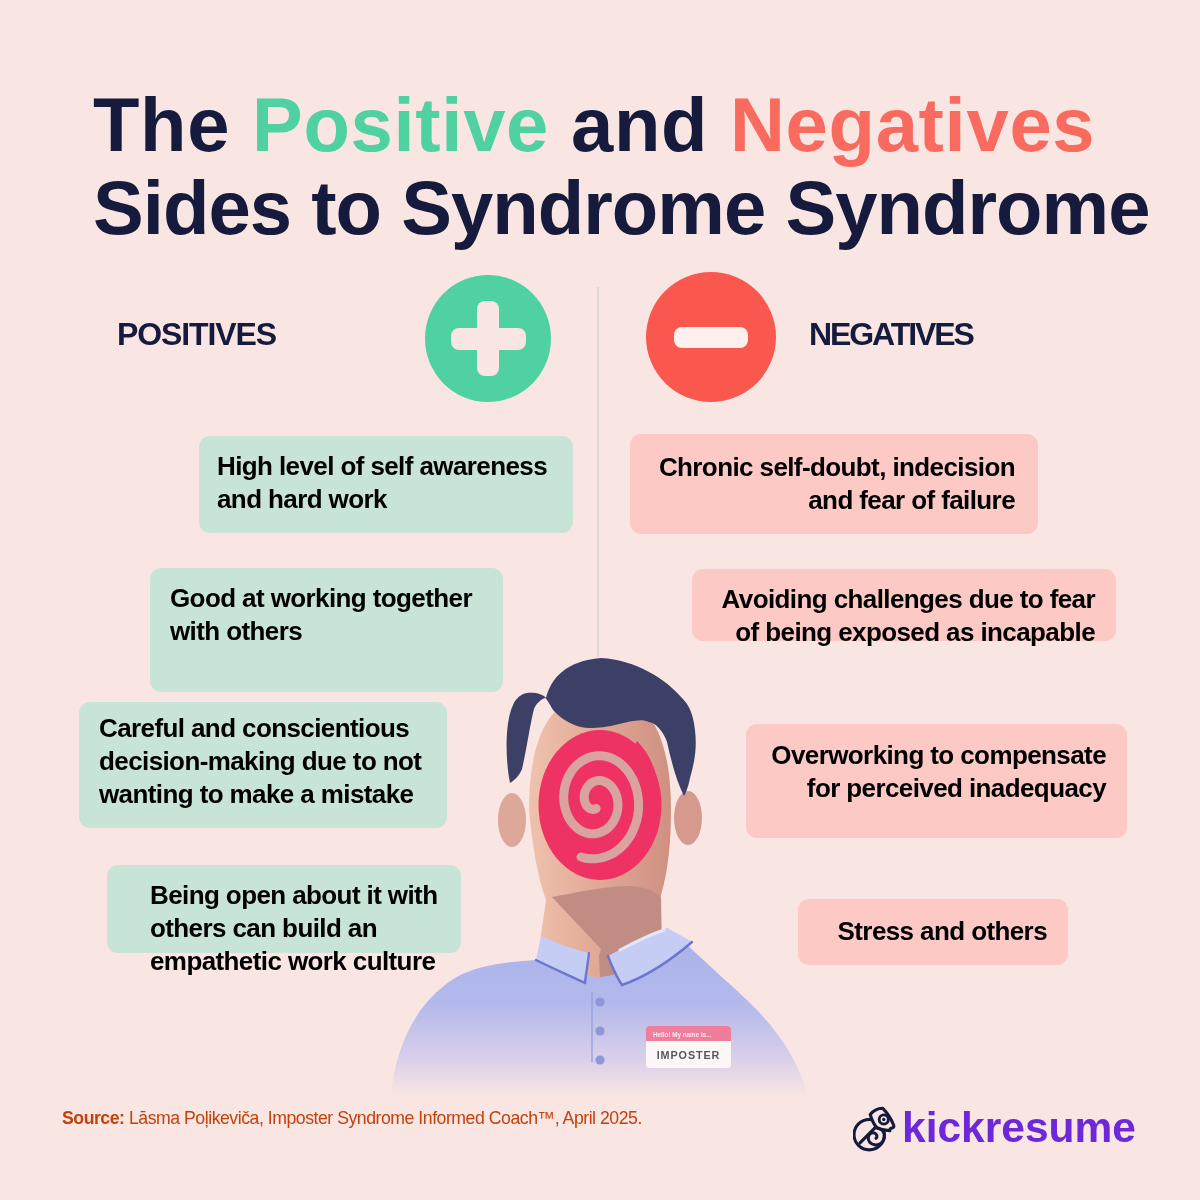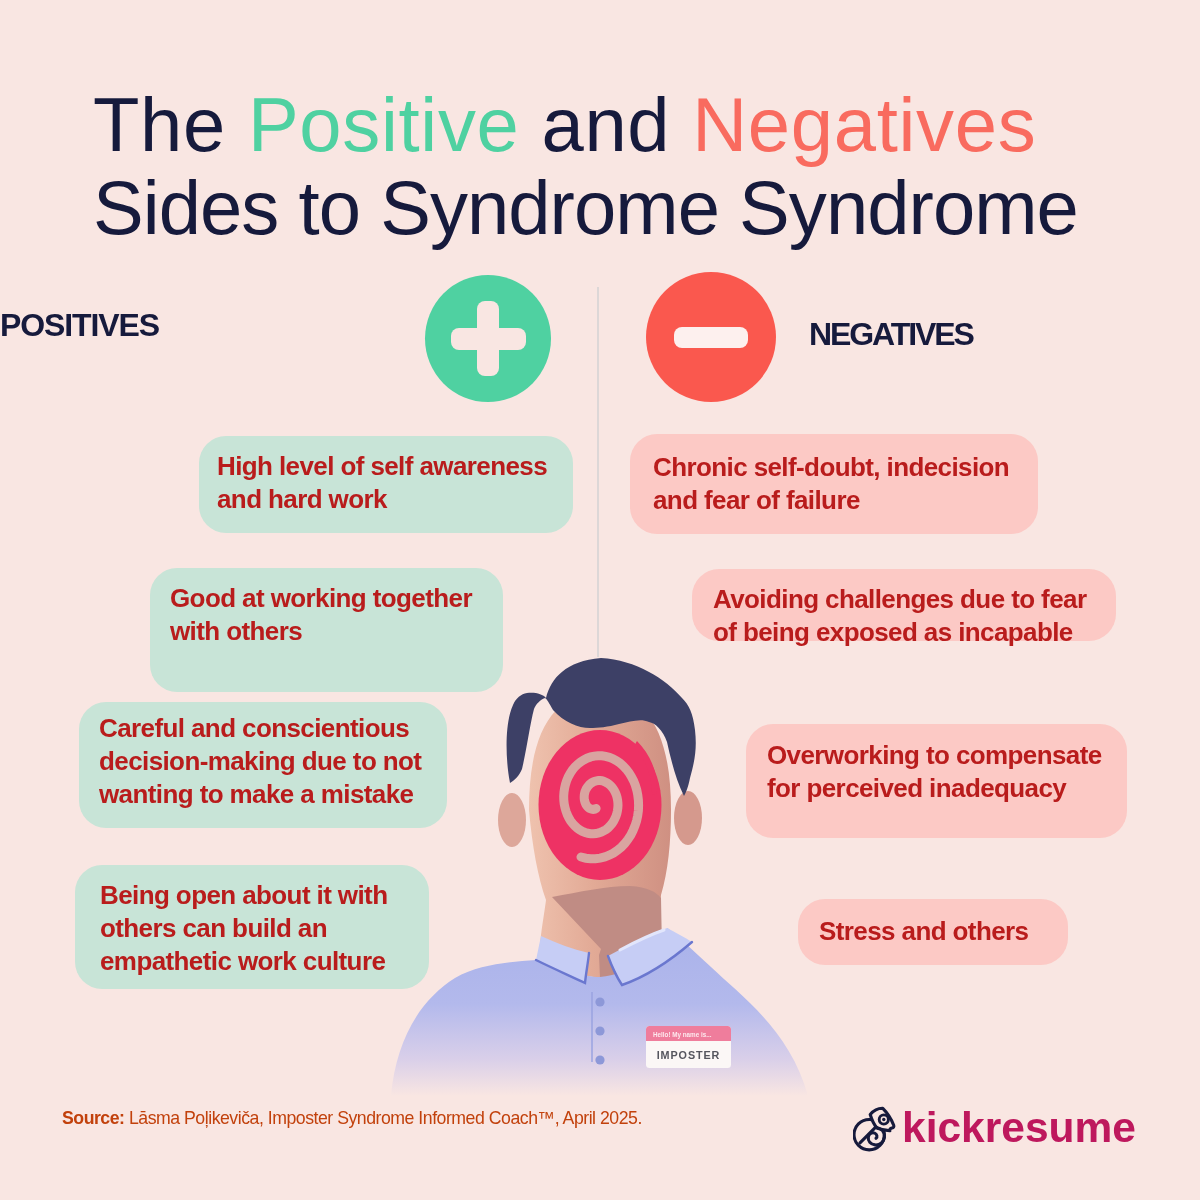--- a/index.html
+++ b/index.html
@@ -1,48 +1,48 @@
 <!DOCTYPE html>
 <html><head><meta charset="utf-8">
 <style>
 html,body{margin:0;padding:0}
 #c{position:relative;width:1200px;height:1200px;background:#f9e6e2;overflow:hidden;font-family:"Liberation Sans",sans-serif}
 .abs{position:absolute}
-.title{left:93px;top:83px;font-weight:400;font-size:76px;line-height:83px;letter-spacing:0.7px;color:#161a3c;white-space:nowrap}
+.title{left:93px;top:83px;font-weight:700;font-size:76px;line-height:83px;letter-spacing:0.7px;color:#161a3c;white-space:nowrap}
 .title .g{color:#4fd1a1}.title .r{color:#f96b5f}
 .title .l2{letter-spacing:-0.95px}
 .hdr{font-weight:700;font-size:32px;line-height:32px;color:#161a3c}
-.bx{border-radius:27px;font-weight:700;font-size:26px;line-height:33px;color:#b91c1c;letter-spacing:-0.6px;box-sizing:border-box;white-space:nowrap}
+.bx{border-radius:11px;font-weight:700;font-size:26px;line-height:33px;color:#000000;letter-spacing:-0.6px;box-sizing:border-box;white-space:nowrap}
 .gb{background:#c8e4d7}
-.pb{background:#fcc9c5;text-align:left}
+.pb{background:#fcc9c5;text-align:right}
 .circ{border-radius:50%}
 .bar{position:absolute;border-radius:8px}
 .src{left:62px;top:1108px;font-size:17.7px;letter-spacing:-0.48px;color:#c2410c}
-.logo{left:902px;top:1105px;font-weight:700;font-size:42.5px;line-height:46px;letter-spacing:0px;color:#be185d}
+.logo{left:902px;top:1105px;font-weight:700;font-size:42.5px;line-height:46px;letter-spacing:0px;color:#6d28d9}
 </style></head><body>
 <div id="c">
   <div class="abs title">The <span class="g">Positive</span> and <span class="r">Negatives</span><br><span class="l2">Sides to Syndrome Syndrome</span></div>
 
-  <div class="abs hdr" style="left:0;width:393px;top:309px;text-align:left;letter-spacing:-1.1px">POSITIVES</div>
+  <div class="abs hdr" style="left:0;width:393px;top:318px;text-align:center;letter-spacing:-1.1px">POSITIVES</div>
   <div class="abs hdr" style="left:809px;top:318px;letter-spacing:-2.1px">NEGATIVES</div>
 
   <div class="abs circ" style="left:425px;top:275px;width:126px;height:127px;background:#4fd1a1">
     <div class="bar" style="left:25.5px;top:52.5px;width:75px;height:22px;background:#f9e6e2"></div>
     <div class="bar" style="left:52px;top:26px;width:22px;height:75px;background:#f9e6e2"></div>
   </div>
   <div class="abs circ" style="left:646px;top:272px;width:130px;height:130px;background:#fa584e">
     <div class="bar" style="left:28px;top:54.5px;width:74px;height:21px;background:#fdf0ee"></div>
   </div>
 
   <div class="abs" style="left:597px;top:287px;width:2px;height:370px;background:#ddd7d7"></div>
 
   <div class="abs bx gb" style="left:199px;top:436px;width:374px;height:97px;padding:14px 18px">High level of self awareness<br>and hard work</div>
   <div class="abs bx gb" style="left:150px;top:568px;width:353px;height:124px;padding:14px 20px">Good at working together<br>with others</div>
   <div class="abs bx gb" style="left:79px;top:702px;width:368px;height:126px;padding:10px 20px">Careful and conscientious<br>decision-making due to not<br>wanting to make a mistake</div>
-  <div class="abs bx gb" style="left:75px;top:865px;width:354px;height:124px;padding:14px 25px">Being open about it with<br>others can build an<br>empathetic work culture</div>
+  <div class="abs bx gb" style="left:107px;top:865px;width:354px;height:88px;padding:14px 43px">Being open about it with<br>others can build an<br>empathetic work culture</div>
 
   <div class="abs bx pb" style="left:630px;top:434px;width:408px;height:100px;padding:17px 23px">Chronic self-doubt, indecision<br>and fear of failure</div>
   <div class="abs bx pb" style="left:692px;top:569px;width:424px;height:72px;padding:14px 21px">Avoiding challenges due to fear<br>of being exposed as incapable</div>
   <div class="abs bx pb" style="left:746px;top:724px;width:381px;height:114px;padding:15px 21px">Overworking to compensate<br>for perceived inadequacy</div>
   <div class="abs bx pb" style="left:798px;top:899px;width:270px;height:66px;padding:16px 21px">Stress and others</div>
 
   <div class="abs src"><b>Source:</b> Lāsma Poļikeviča, Imposter Syndrome Informed Coach™, April 2025.</div>
   <svg class="abs" style="left:0;top:0" width="1200" height="1200" viewBox="0 0 1200 1200">
     <defs>
       <linearGradient id="skin" x1="0" y1="0" x2="1" y2="0">

